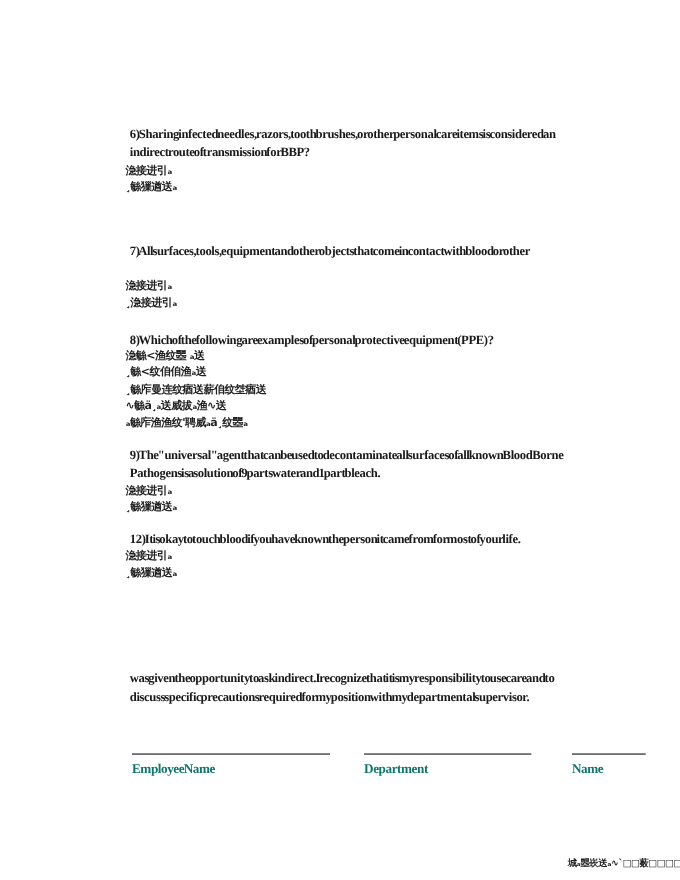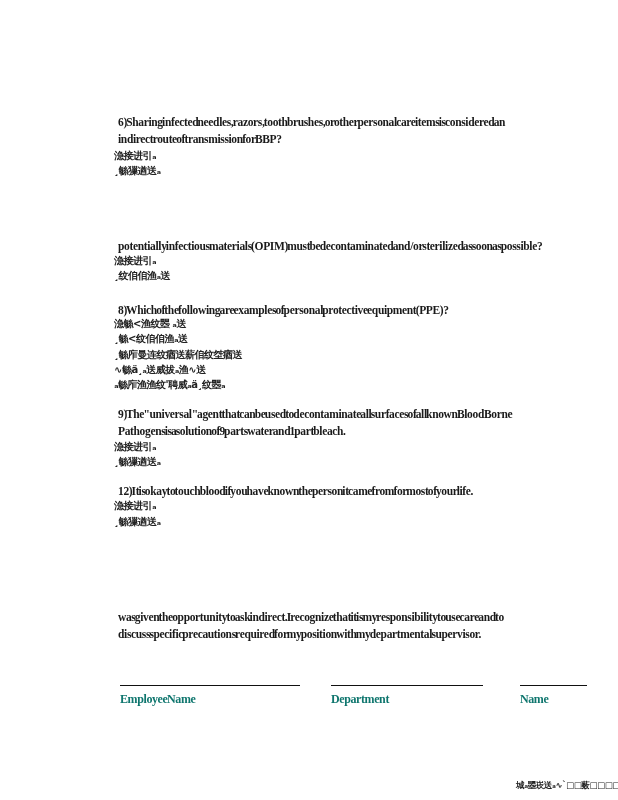--- a/index.html
+++ b/index.html
@@ -54,23 +54,23 @@
 </head>
 <body>
 
 <div class="page">
 
   <div class="qline" style="top:68px">6) Sharing infected needles, razors, tooth brushes, or other personal care items is considered an</div>
   <div class="qline" style="top:85px">indirect route of transmission for BBP?</div>
   <div class="opt" style="top:102px">㴔接进引ₐ</div>
   <div class="opt" style="top:117px">¸䋣㺐遒送ₐ</div>
 
-  <div class="qline" style="top:192px">potentially infectious materials (OPIM) must be decontaminated and/or sterilized as soon as possible?</div>
+  <div class="qline" style="top:175px">7) All surfaces, tools, equipment and other objects that come in contact with blood or other</div>
   <div class="opt" style="top:207px">㴔接进引ₐ</div>
-  <div class="opt" style="top:222px">¸纹㑑㑑渔ₐ送</div>
+  <div class="opt" style="top:222px">¸㴔接进引ₐ</div>
 
   <div class="qline" style="top:256px">8) Which of the following are examples of personal protective equipment (PPE)?</div>
   <div class="opt" style="top:270px">㴔䋣&lt;渔纹瞾 ₐ送</div>
   <div class="opt" style="top:285px">¸䋣&lt;纹㑑㑑渔ₐ送</div>
   <div class="opt" style="top:301px">¸䋣㡸曼连纹㾞送薪㑑纹㘶㾞送</div>
   <div class="opt" style="top:316px">∿䋣ä¸ₐ送威拔ₐ渔∿送</div>
   <div class="opt" style="top:331px">ₐ䋣㡸渔渔纹'聘威ₐä¸纹瞾ₐ</div>
 
   <div class="qline" style="top:360px">9) The "universal" agent that can be used to decontaminate all surfaces of all known BloodBorne</div>
   <div class="qline" style="top:377px">Pathogens is a solution of 9 parts water and 1 part bleach.</div>

